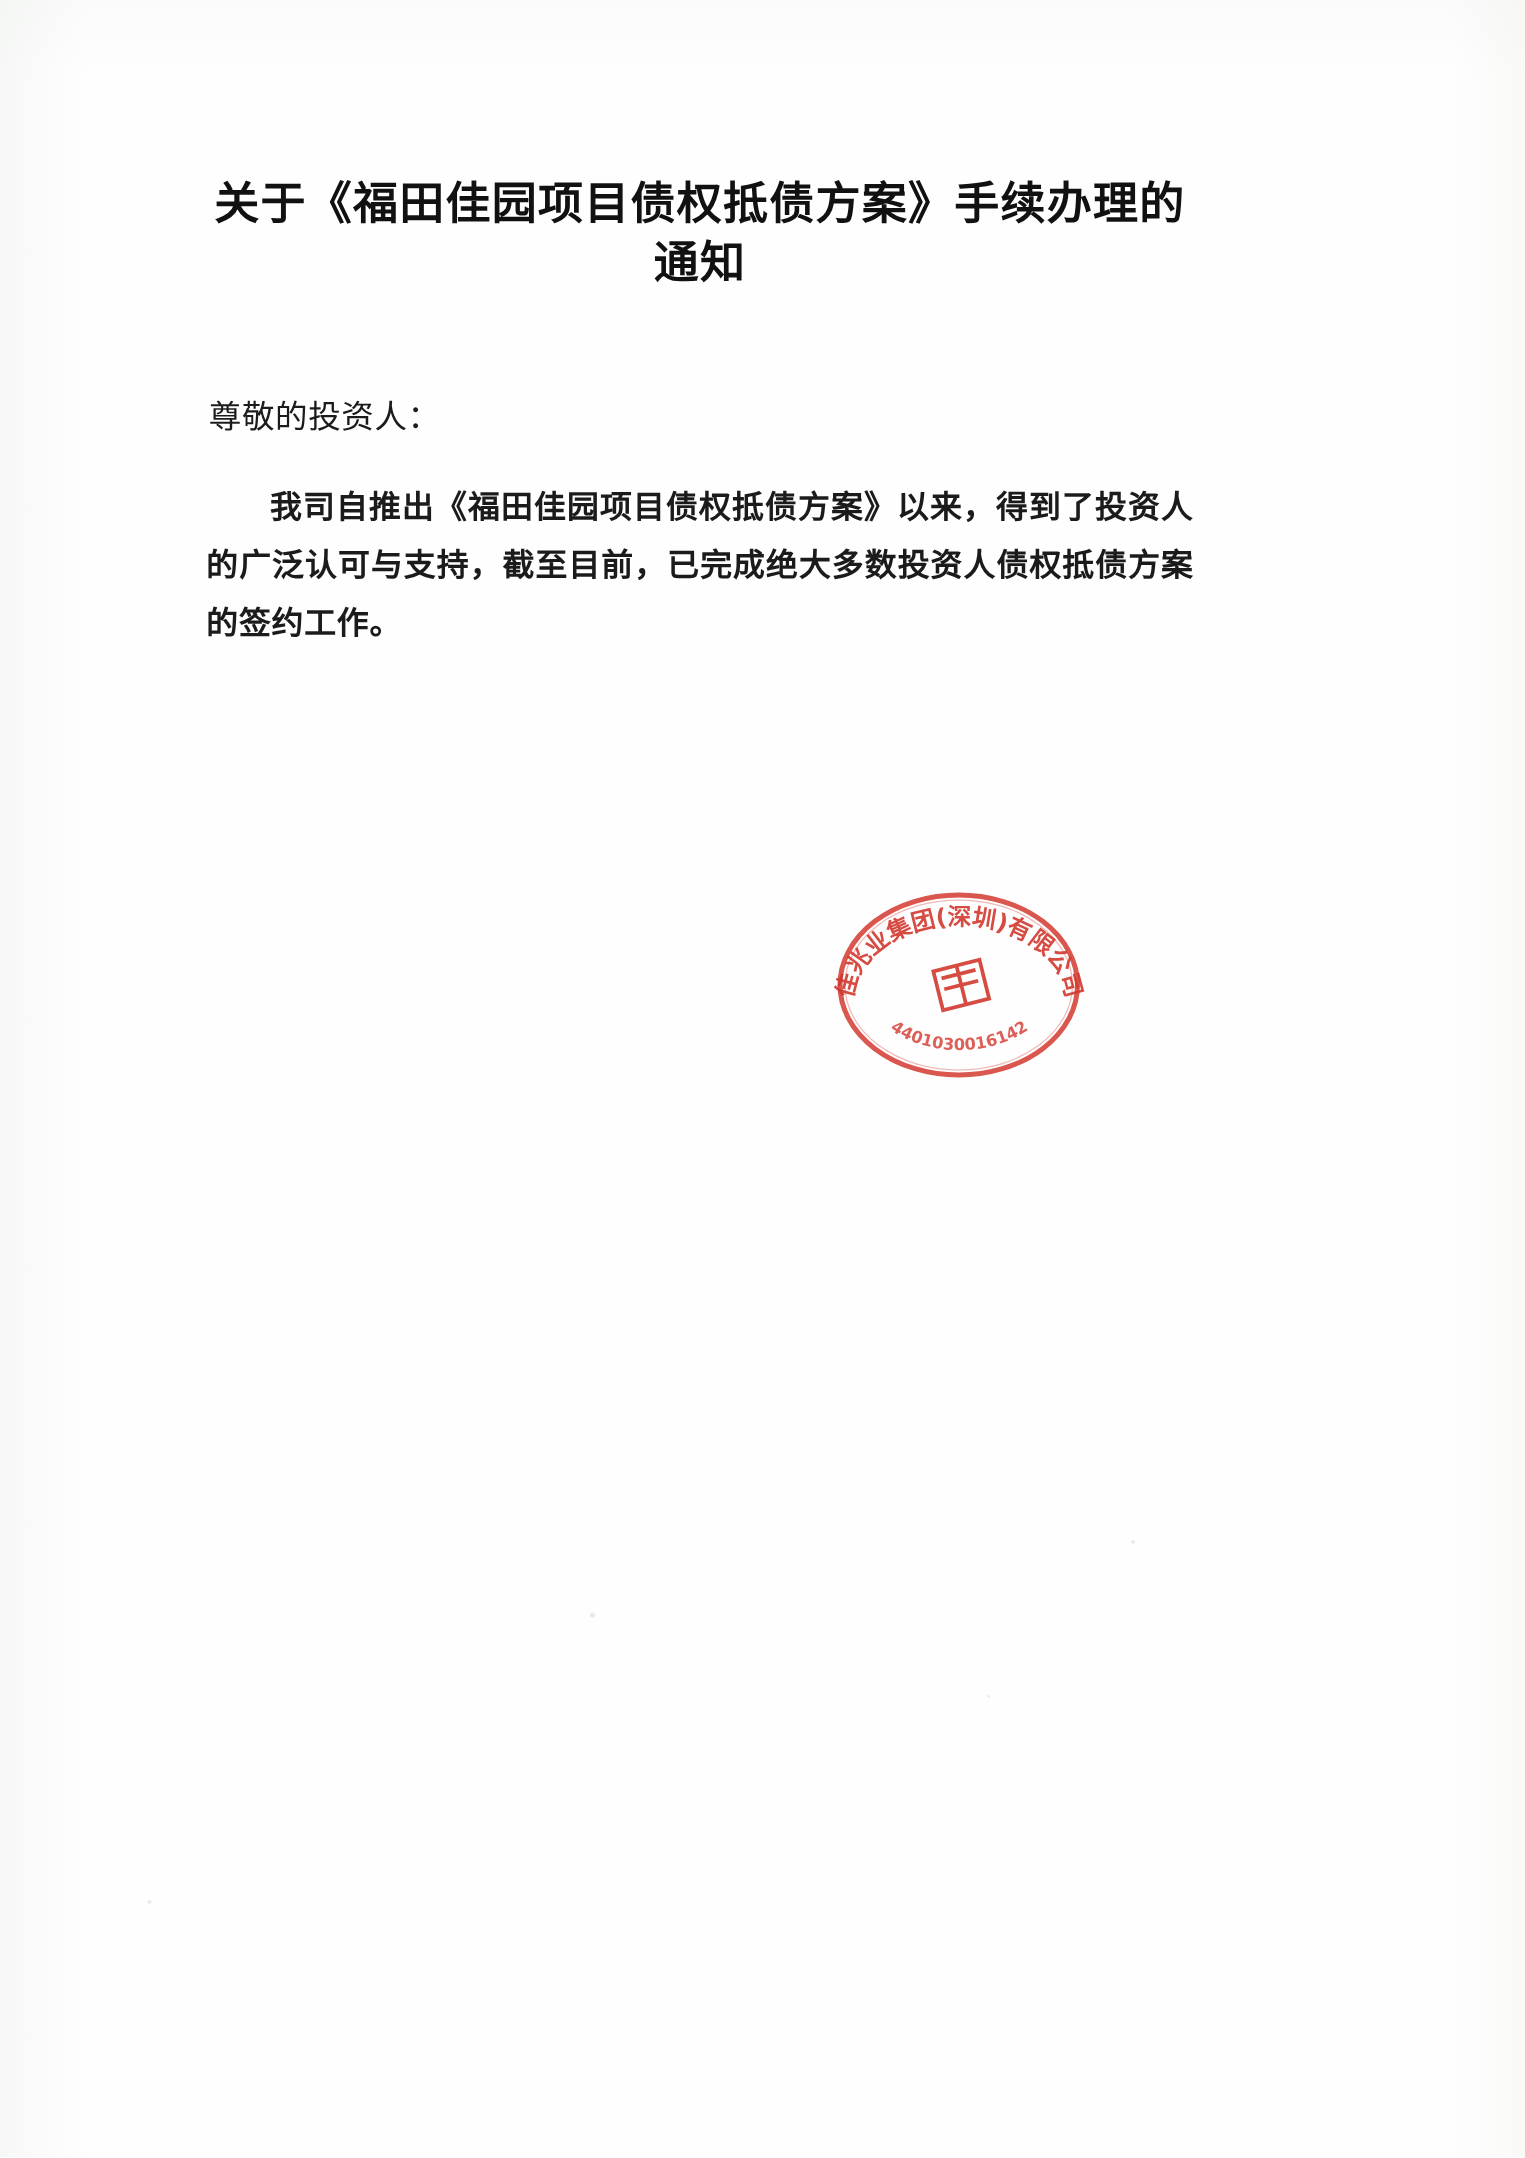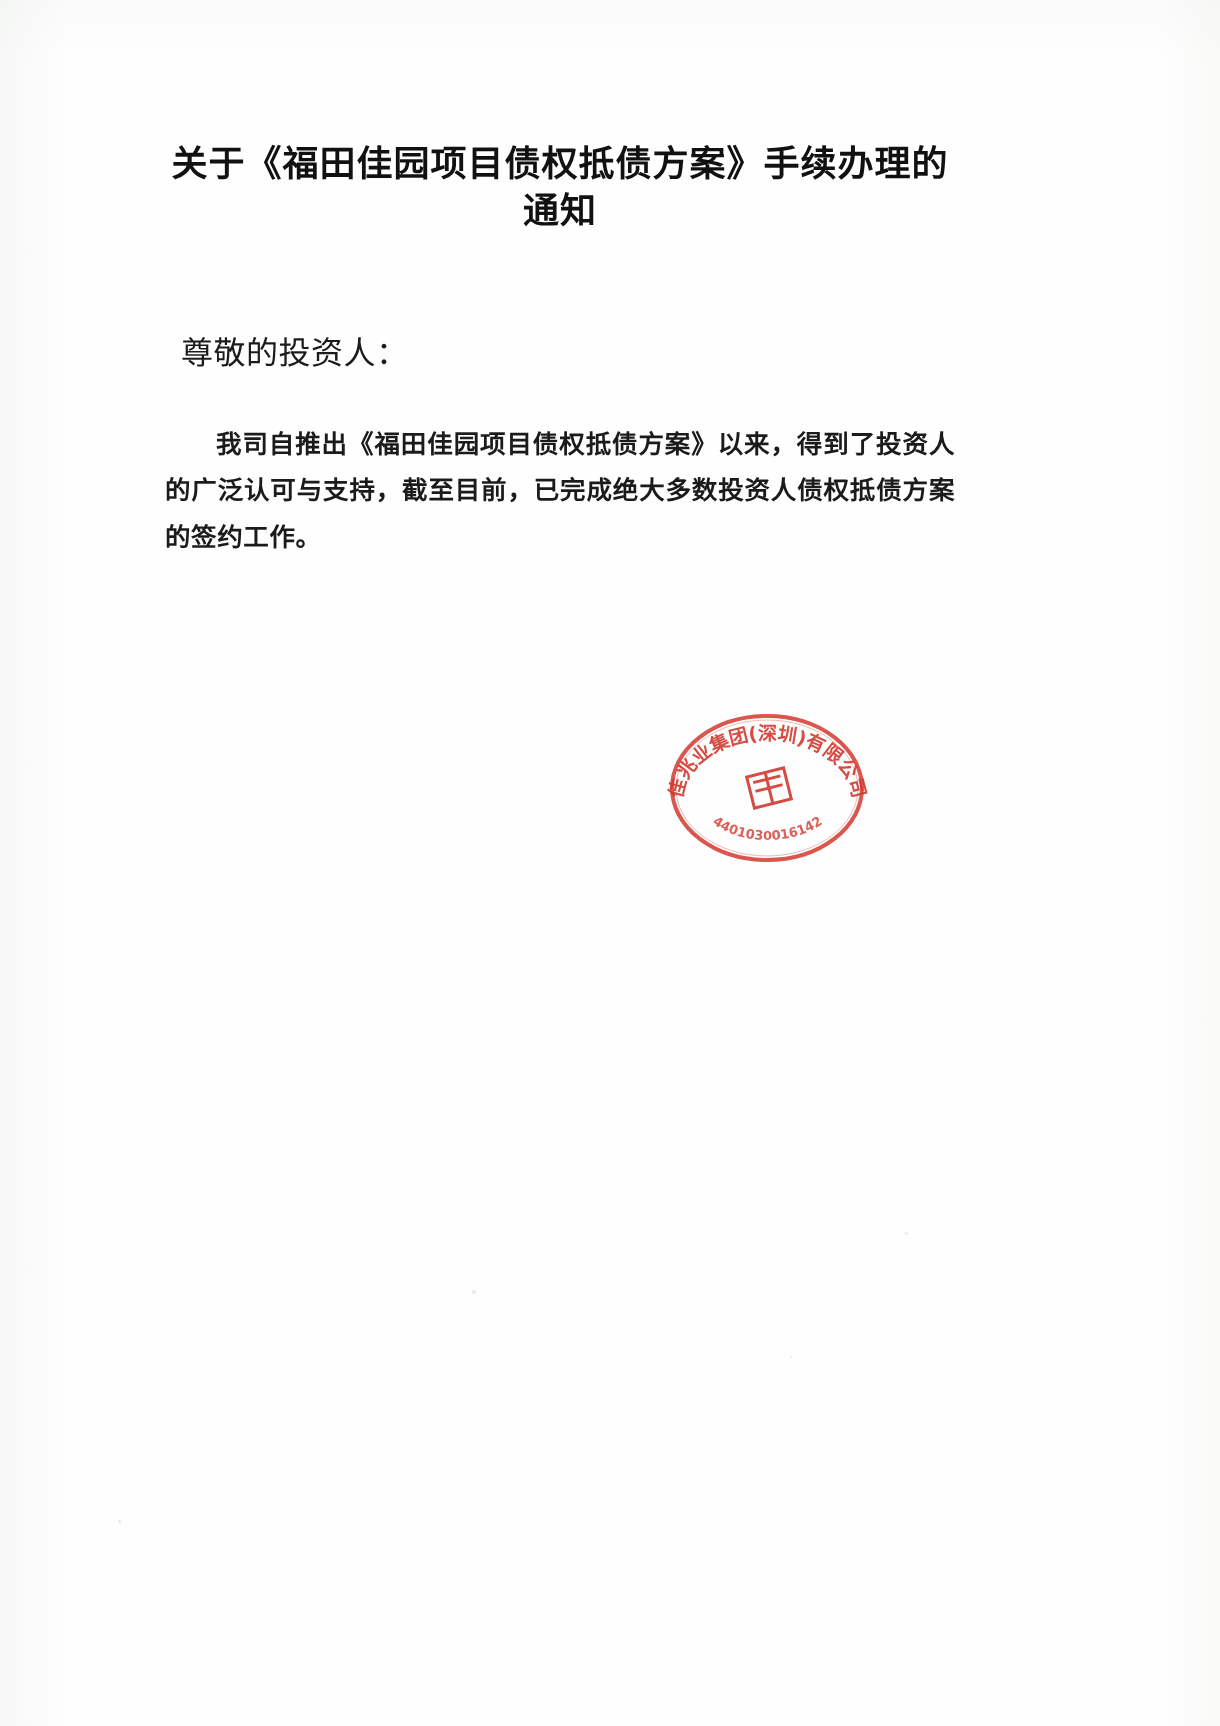--- a/index.html
+++ b/index.html
@@ -37,23 +37,23 @@
     padding-top: 140px;
     font-size: 36px;
     font-weight: 700;
     letter-spacing: 1px;
     text-align: center;
     line-height: 1.3;
     font-family: "DejaVu Serif", "Liberation Serif", serif;
     color: #111;
   }
   .salutation {
-    margin: 16px;
+    margin: 2px;
     padding-top: 78px;
-    font-size: 32px;
+    font-size: 26px;
     line-height: 1.6;
     letter-spacing: 0.5px;
   }
   .para {
     margin: 0;
     padding-top: 26px;
     font-size: 25.5px;
     line-height: 1.82;
     text-indent: 2em;
     text-align: justify;

